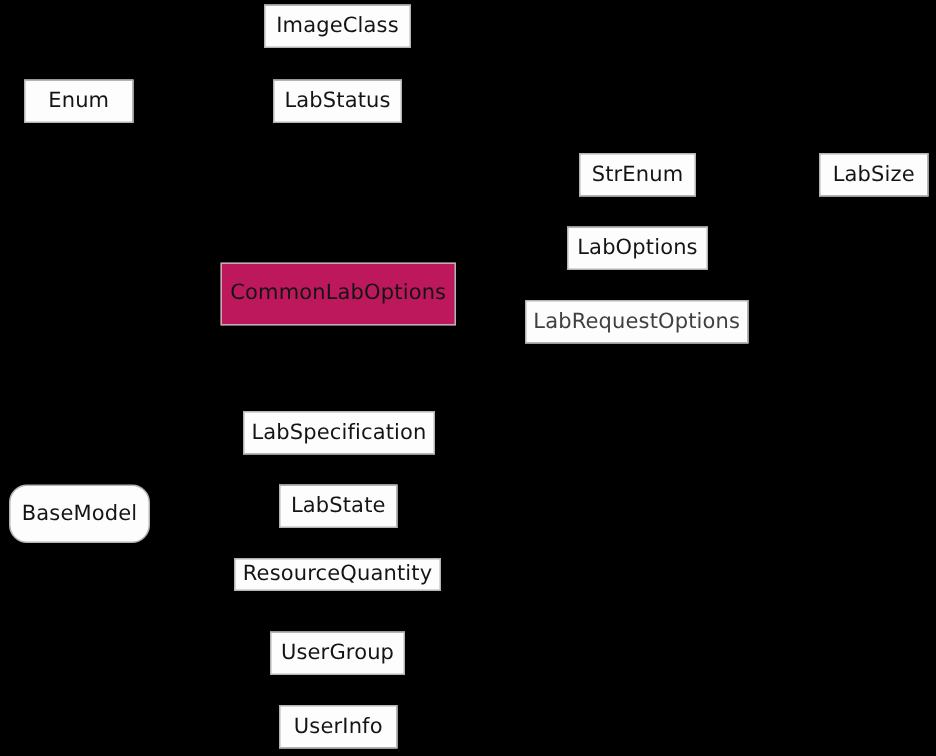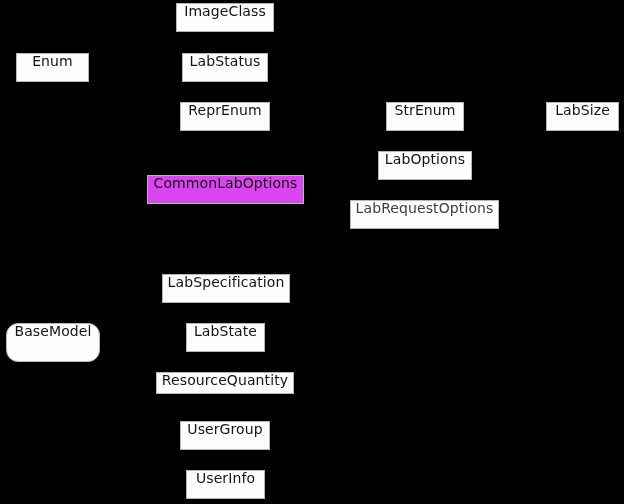--- a/index.html
+++ b/index.html
@@ -28,21 +28,21 @@
     position: absolute;
     box-sizing: border-box;
     background: #fdfdfd;
     border: 1px solid #b4b4b4;
     color: #141414;
     font-family: "DejaVu Sans", sans-serif;
     font-size: 14px;
     line-height: 1;
     letter-spacing: 0.1px;
     display: flex;
-    align-items: flex-start;
+    align-items: center;
     justify-content: center;
     white-space: nowrap;
     user-select: none;
   }
   .class-node .node-label {
     display: block;
     padding: 0 2px;
     transform: translateY(-0.5px);
   }
 </style>
@@ -68,33 +68,30 @@
     </svg>
 <div class="class-node" style="left: 176px; top: 3px; width: 98px; height: 29px; background: rgb(253, 253, 253); border-color: rgb(180, 180, 180); color: rgb(20, 20, 20);">
       <span class="node-label">ImageClass</span>
     </div>
     <div class="class-node" style="left: 16px; top: 53px; width: 73px; height: 29px; background: rgb(253, 253, 253); border-color: rgb(180, 180, 180); color: rgb(20, 20, 20);">
       <span class="node-label">Enum</span>
     </div>
     <div class="class-node" style="left: 182px; top: 53px; width: 86px; height: 29px; background: rgb(253, 253, 253); border-color: rgb(180, 180, 180); color: rgb(20, 20, 20);">
       <span class="node-label">LabStatus</span>
     </div>
-    <div class="class-node" style="left: 180px; top: 102px; width: 90px; height: 29px; background: rgb(253, 253, 253); border-color: rgb(180, 180, 180); color: rgb(20, 20, 20);">
-      <span class="node-label">ReprEnum</span>
-    </div>
     <div class="class-node" style="left: 386px; top: 102px; width: 78px; height: 29px; background: rgb(253, 253, 253); border-color: rgb(180, 180, 180); color: rgb(20, 20, 20);">
       <span class="node-label">StrEnum</span>
     </div>
     <div class="class-node" style="left: 546px; top: 102px; width: 73px; height: 29px; background: rgb(253, 253, 253); border-color: rgb(180, 180, 180); color: rgb(20, 20, 20);">
       <span class="node-label">LabSize</span>
     </div>
     <div class="class-node" style="left: 378px; top: 151px; width: 94px; height: 29px; background: rgb(253, 253, 253); border-color: rgb(180, 180, 180); color: rgb(20, 20, 20);">
       <span class="node-label">LabOptions</span>
     </div>
-    <div class="class-node" style="left: 147px; top: 175px; width: 157px; height: 29px; background: #d946ef; border-color: rgb(180, 180, 180); color: rgb(20, 20, 20);">
+    <div class="class-node" style="left: 147px; top: 175px; width: 157px; height: 42px; background: #be185d; border-color: rgb(180, 180, 180); color: rgb(20, 20, 20);">
       <span class="node-label">CommonLabOptions</span>
     </div>
     <div class="class-node" style="left: 350px; top: 200px; width: 149px; height: 29px; background: rgb(253, 253, 253); border-color: rgb(180, 180, 180); color: #404040;">
       <span class="node-label">LabRequestOptions</span>
     </div>
     <div class="class-node" style="left: 162px; top: 274px; width: 128px; height: 29px; background: rgb(253, 253, 253); border-color: rgb(180, 180, 180); color: rgb(20, 20, 20);">
       <span class="node-label">LabSpecification</span>
     </div>
     <div class="class-node" style="left: 6px; top: 323px; width: 94px; height: 39px; background: rgb(253, 253, 253); border-color: rgb(180, 180, 180); color: rgb(20, 20, 20); border-radius: 12px;">
       <span class="node-label">BaseModel</span>

